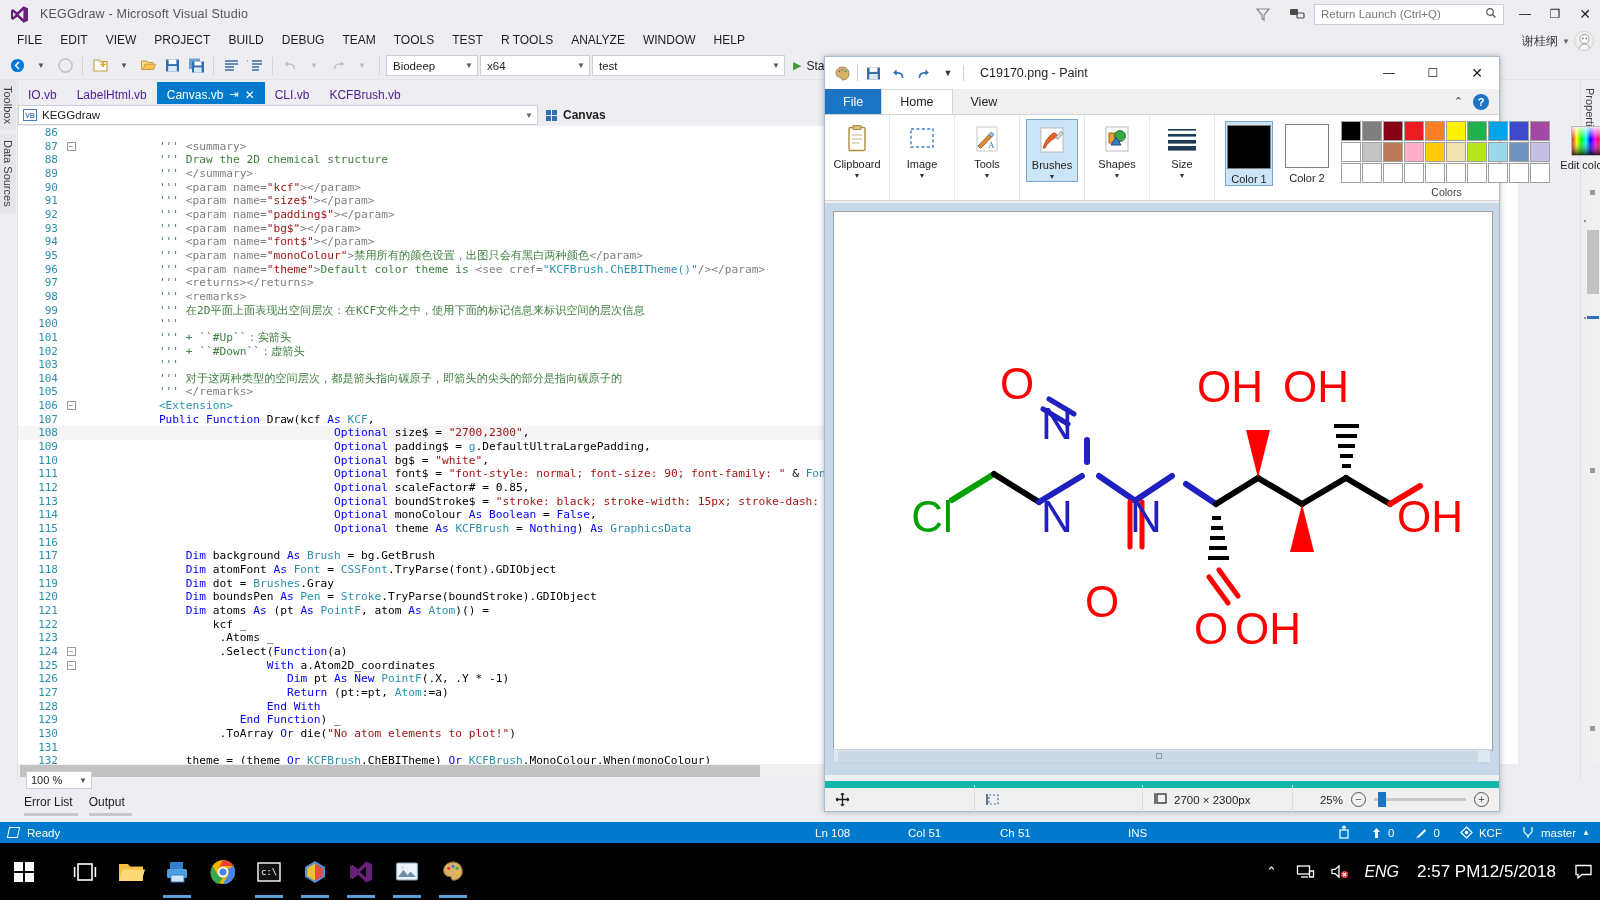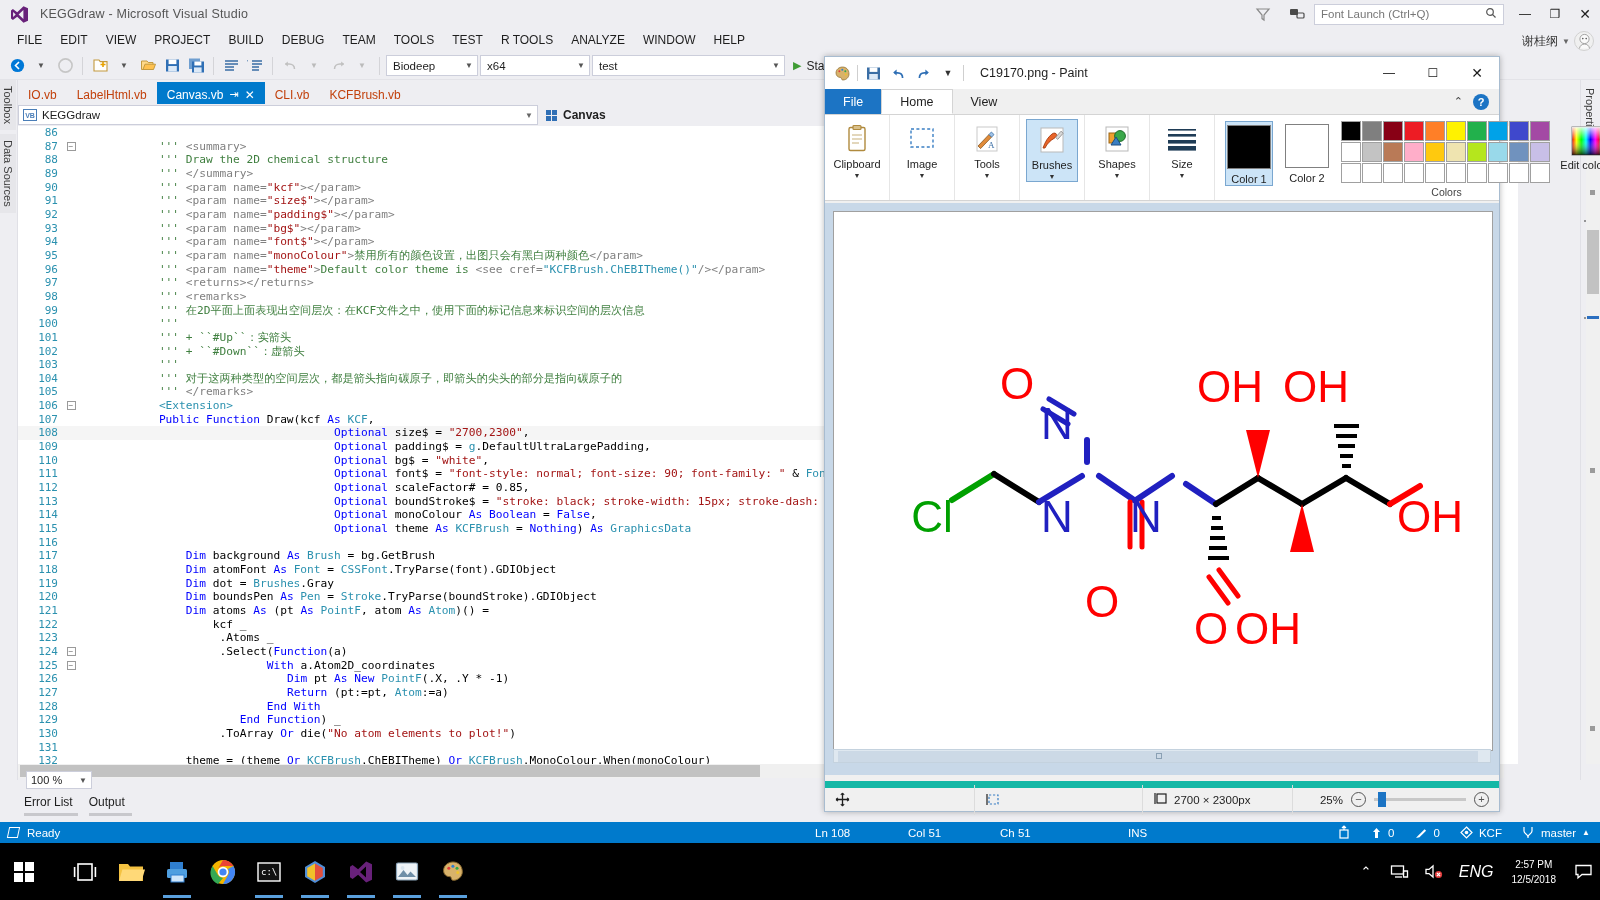--- a/index.html
+++ b/index.html
@@ -102,21 +102,21 @@
     font-size: 11px; color:#3c3c3c; padding: 8px 3px;
     background: #eeeef2; margin-bottom: 10px; text-align:center;
   }
 
   
   .tabstrip {
     position:absolute; left:18px; top:82px; width:1562px; height:22px;
     background:#eeeef2; display:flex; align-items:flex-end; font-size:12px;
   }
   .etab {
-    height: 22px; padding: 3px 10px 0 10px; color:#c2410c; display:flex; align-items:center; gap:6px;
+    height: 22px; padding: 3px 10px 0 10px; color:#4c1d95; display:flex; align-items:center; gap:6px;
   }
   .etab.active { background:#007acc; color:#fff; }
   .etab .pin { font-size:11px; }
   .etab .x { font-size:12px; }
 
   
   .navbar {
     position:absolute; left:18px; top:104px; width:1562px; height:22px;
     display:flex; align-items:center; background:#eeeef2;
   }
@@ -281,22 +281,22 @@
     width:320px; height:40px; background:#2b2b2b; display:flex; align-items:center;
     padding-left:18px; color:#cfcfcf; font-size:13px;
   }
   .tb-icons { display:flex; align-items:center; gap:0; margin-left:14px; }
   .tb-app { width:46px; height:57px; display:flex; align-items:center; justify-content:center; position:relative; }
   .tb-app .underline { position:absolute; bottom:2px; left:9px; width:28px; height:3px; background:#5aa0dd; }
   .tray {
     margin-left:auto; display:flex; align-items:center; gap:0; height:57px; color:#fff;
   }
   .tray-ico { width:34px; height:57px; display:flex; align-items:center; justify-content:center; font-size:13px; }
-  .tray-clock { display:flex; flex-direction:column; align-items:center; justify-content:flex-end;
-                font-size:10px; line-height:15px; padding:0 10px; }
+  .tray-clock { display:flex; align-items:center; justify-content:flex-end;
+                font-size:17px; line-height:15px; padding:0 10px; }
   .tray-eng { font-size:16px; padding:0 8px;font-style:italic; }
 </style>
 </head>
 <body>
 
 <div id="root">
 
   <div class="vs-shell">
 
     <div class="vs-titlebar">
@@ -312,21 +312,21 @@
               <path d="M2 3h12l-5 6v5l-2-1.4V9z" fill="none" stroke="#8a8a8a" stroke-width="1.2"></path>
             </svg>
         </div>
         <div class="vs-ticon">
           <svg width="16" height="16" viewBox="0 0 16 16">
               <rect x="1" y="3" width="8" height="6" rx="1" fill="#4a4a4a"></rect>
               <rect x="8" y="7" width="7" height="5" rx="1" fill="none" stroke="#4a4a4a" stroke-width="1.2"></rect>
             </svg>
         </div>
         <div class="ql-box">
-          <span class="txt">Font Launch (Ctrl+Q)</span>
+          <span class="txt">Return Launch (Ctrl+Q)</span>
           <span>
             <svg width="12" height="12" viewBox="0 0 12 12">
                 <circle cx="5" cy="5" r="3.3" fill="none" stroke="#555" stroke-width="1.2"></circle>
                 <line x1="7.4" y1="7.4" x2="10.5" y2="10.5" stroke="#555" stroke-width="1.2"></line>
               </svg>
           </span>
         </div>
         <div class="winbtn">—</div>
         <div class="winbtn">❐</div>
         <div class="winbtn close">✕</div>

